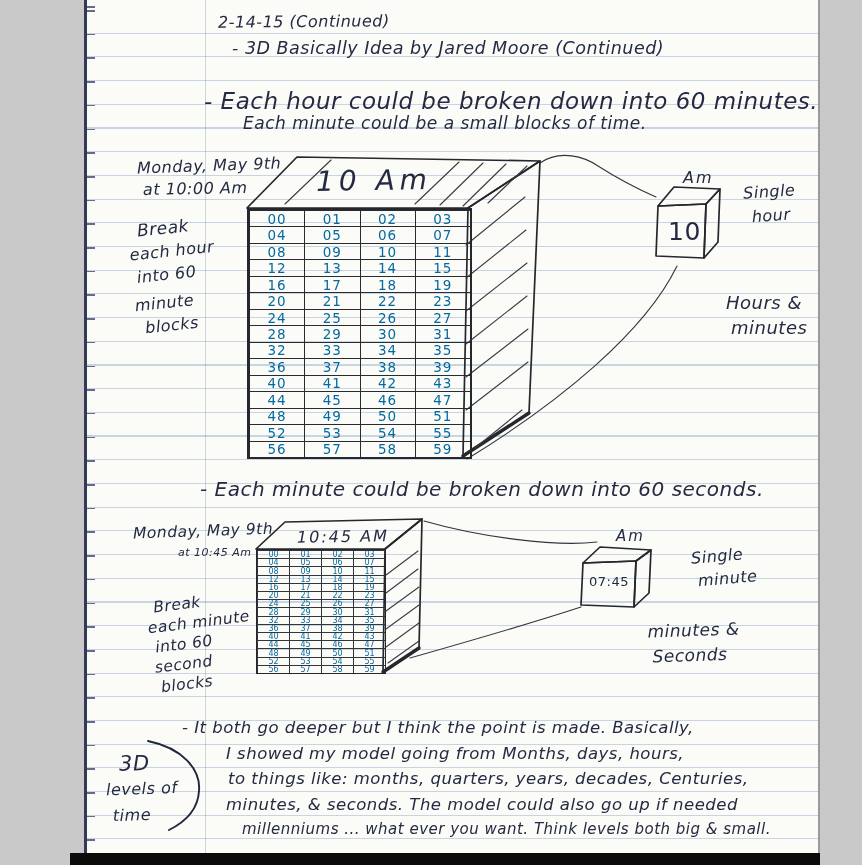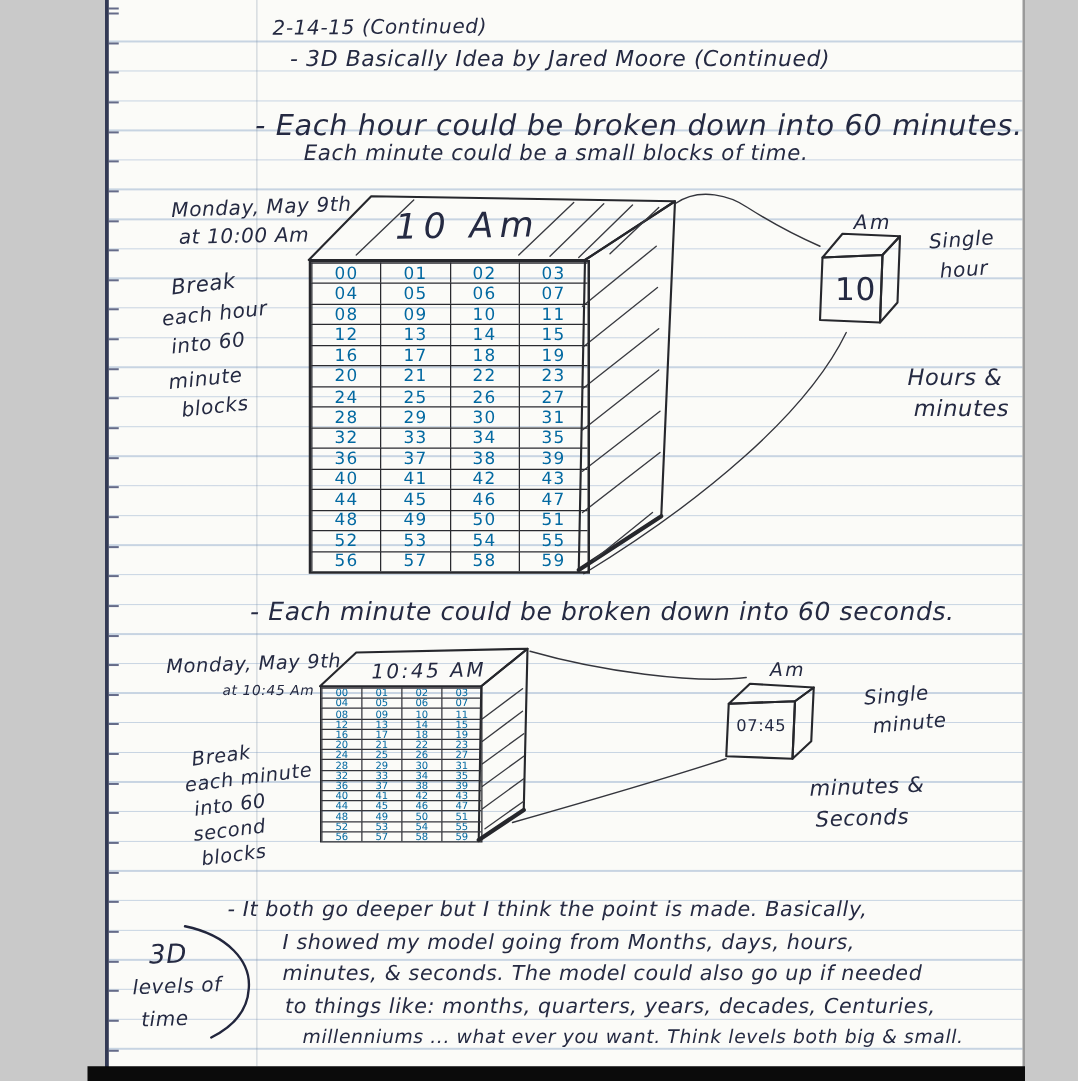--- a/index.html
+++ b/index.html
@@ -281,19 +281,19 @@
   </div>
 
   <div class="hw" style="left:112px;top:750px;font-size:21px;line-height:26px;transform:rotate(-2deg);">
     <div style="margin-left:8px;">3D</div>
     <div style="font-size:16px;margin-left:-6px;">levels of</div>
     <div style="font-size:16px;">time</div>
   </div>
   <div class="hw" style="left:182px;top:715px;font-size:16.5px;line-height:25.5px;">
     <div>- It both go deeper but I think the point is made. Basically,</div>
     <div style="margin-left:44px;">I showed my model going from Months, days, hours,</div>
+    <div style="margin-left:46px;">to things like: months, quarters, years, decades, Centuries,</div>
     <div style="margin-left:44px;">minutes, &amp; seconds. The model could also go up if needed</div>
-    <div style="margin-left:46px;">to things like: months, quarters, years, decades, Centuries,</div>
     <div style="margin-left:60px;font-size:15px;">millenniums ... what ever you want. Think levels both big &amp; small.</div>
   </div>
 
   <div class="bottom-bar"></div>
 </div>
 
 </body></html>

